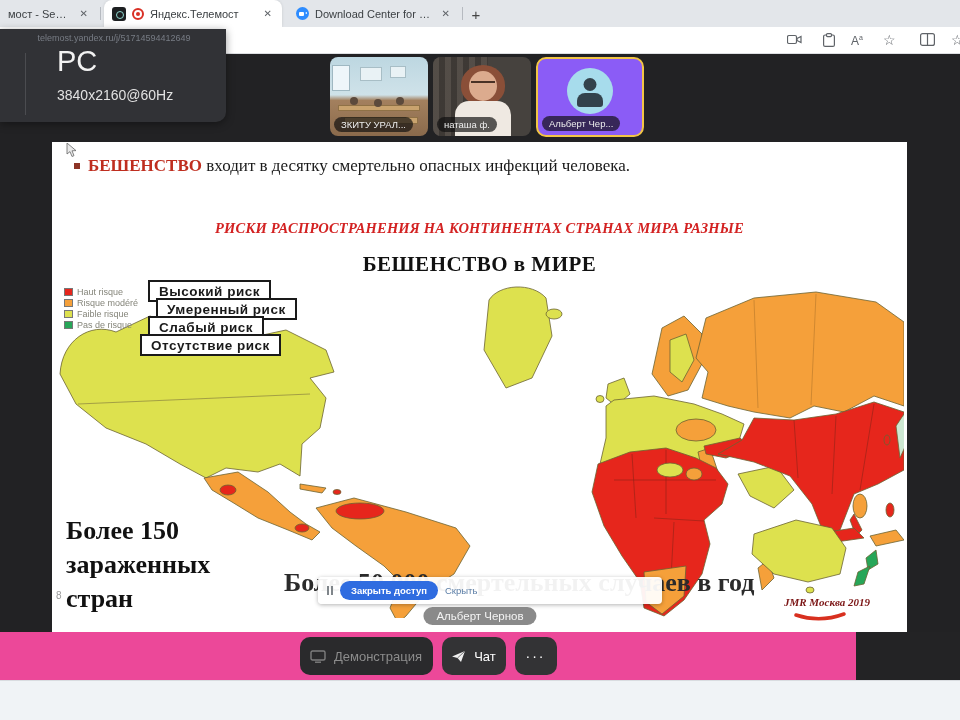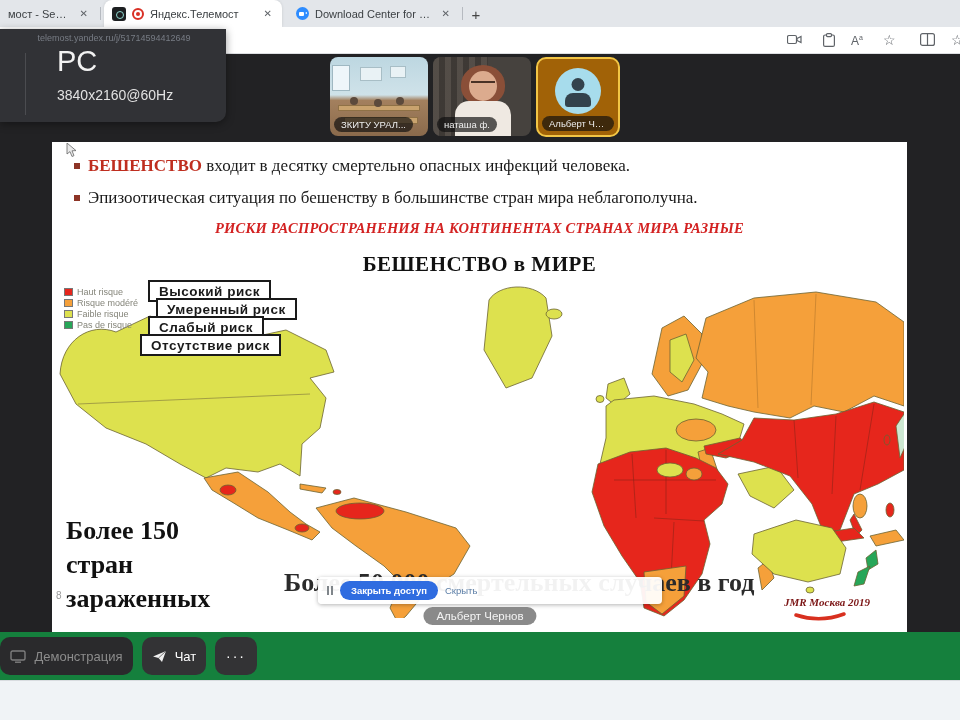--- a/index.html
+++ b/index.html
@@ -54,21 +54,21 @@
   .t1-board2 { position:absolute; left:60px; top:9px; width:16px; height:12px; background:#e9f2f5; border:1px solid #a8bec6; }
   .t1-table { position:absolute; background:#c9a36e; border:1px solid #8f7146; }
   .t1-p { position:absolute; width:8px; height:8px; border-radius:50%; background:#5c4a3c; }
   .tile2 { left:433px; width:98px; background:#46423e; }
   .t2-shelf { position:absolute; left:0; top:0; width:55px; height:79px;
               background:repeating-linear-gradient(90deg,#57504a 0 6px,#3c3733 6px 12px); opacity:.8; }
   .t2-hair { position:absolute; left:28px; top:8px; width:44px; height:40px; border-radius:50% 50% 45% 45%; background:#8a4f38; }
   .t2-face { position:absolute; left:36px; top:14px; width:28px; height:30px; border-radius:50%; background:#dcab8e; }
   .t2-glasses { position:absolute; left:38px; top:24px; width:24px; height:6px; border-top:2px solid #4a3226; }
   .t2-body { position:absolute; left:22px; top:44px; width:56px; height:35px; border-radius:14px 14px 0 0; background:#efe9e2; }
-  .tile3 { left:536px; width:84px; height:80px; border:2.5px solid #f2c545; border-radius:10px; background:#a16207; }
+  .tile3 { left:536px; width:108px; height:80px; border:2.5px solid #f2c545; border-radius:10px; background:#8b5cf6; }
   .t3-avatar { position:absolute; left:50%; top:9px; transform:translateX(-50%); width:46px; height:46px;
                border-radius:50%; background:#a7dcec; }
   .t3-head { position:absolute; left:50%; top:10px; transform:translateX(-50%); width:13px; height:13px; border-radius:50%; background:#33424c; }
   .t3-shoulders { position:absolute; left:50%; top:25px; transform:translateX(-50%); width:26px; height:14px;
                   border-radius:8px 8px 3px 3px; background:#33424c; }
 
   
   .slide { left:52px; top:142px; width:855px; height:490px; background:#fff; z-index:1;
            font-family:"Liberation Serif","DejaVu Serif",serif; color:#1a1a1a; }
   .cursor { position:absolute; left:14px; top:1px; z-index:4; }
@@ -105,22 +105,22 @@
   .notif-pause i { width:2px; height:9px; background:#80868b; }
   .notif-text { font-size:9.3px; color:#5f6368; white-space:nowrap; }
   .notif-btn { background:#2f6ce0; color:#fff; font-size:9.5px; font-weight:bold; padding:4px 11px;
                border-radius:13px; border:none; white-space:nowrap; }
   .notif-link { font-size:9.5px; color:#5a7da6; white-space:nowrap; }
 
   .speaker-pill { left:50%; top:607px; transform:translateX(-50%); background:rgba(125,125,125,.9);
                   color:#f4f4f4; font-size:11.5px; padding:3px 13px; border-radius:11px; z-index:6; white-space:nowrap; }
 
   
-  .controlbar { left:0; top:632px; width:960px; height:48px; background:#15803d;
-                display:flex; align-items:center; gap:9px; z-index:2; }
+  .controlbar { left:0; top:632px; width:856px; height:48px; background:#ec4899;
+                display:flex; align-items:center; justify-content:center; gap:9px; z-index:2; }
   .ctl-btn { height:38px; border-radius:10px; border:none; display:flex; align-items:center;
              justify-content:center; gap:8px; font-size:13px; }
   .ctl-share { width:133px; background:#2a2a2c; color:#8c8c8c; }
   .ctl-chat  { width:64px; background:#333335; color:#fff; }
   .ctl-more  { width:42px; background:#333335; color:#fff; font-size:14px; letter-spacing:2px; }
 
   
   .taskbar { left:0; top:680px; width:960px; height:40px; background:#f0f3f6; border-top:1px solid #d9dce0; z-index:3; }
   .tb-item { position:absolute; top:0; height:40px; display:flex; align-items:center; justify-content:center; }
   .win-logo { width:17px; height:17px; display:grid; grid-template-columns:8px 8px; grid-gap:1px; }
@@ -231,24 +231,20 @@
 </div>
 
 <div class="abs slide">
   <svg class="cursor" width="11" height="15" viewBox="0 0 11 15">
     <path d="M1,0 L1,11 L4,8.6 L6,13.5 L8,12.6 L6,7.8 L10,7.6 Z" fill="#e9e9e9" stroke="#666" stroke-width="0.8"></path>
   </svg>
 
   <div class="bullet-line" style="top:14px;">
     <span class="bullet-sq"></span>
     <span><span class="lead-red">БЕШЕНСТВО</span><span> входит в десятку смертельно опасных инфекций человека.</span></span>
-  </div>
-  <div class="bullet-line" style="top:46px;">
-    <span class="bullet-sq"></span>
-    <span>Эпизоотическая ситуация по бешенству в большинстве стран мира неблагополучна.</span>
   </div>
   <div class="subtitle">РИСКИ РАСПРОСТРАНЕНИЯ НА КОНТИНЕНТАХ СТРАНАХ МИРА РАЗНЫЕ</div>
   <div class="map-title">БЕШЕНСТВО в МИРЕ</div>
 
   <svg class="worldmap" viewBox="0 0 850 340">
     <g stroke="#6b6332" stroke-width="0.8" stroke-linejoin="round">
       <path d="M435,22 C445,6 478,4 492,20 L498,58 L478,100 L452,110 L430,72 Z" fill="#dde14e"></path>
       <path d="M6,96 C8,62 36,44 62,54 L96,38 L148,54 L162,42 L204,58 L232,52 L272,72 L280,94 L256,100 L272,120 L266,150 L248,166 L246,198 L226,186 L204,194 L172,190 L152,200 L126,186 L92,166 L52,150 L22,126 Z" fill="#dde14e"></path>
       <path d="M24,126 L256,116" fill="none" stroke="#8a8340" stroke-width="0.7"></path>
       <path d="M150,200 L184,194 L214,214 L236,234 L252,246 L266,254 L258,262 L234,252 L204,240 L178,224 L158,212 Z" fill="#f5a03a"></path>
@@ -311,22 +307,22 @@
       </div>
   </div>
 
   <div class="rubox" style="left:96px;top:138px;">Высокий риск</div>
   <div class="rubox" style="left:104px;top:156px;">Умеренный риск</div>
   <div class="rubox" style="left:96px;top:174px;">Слабый риск</div>
   <div class="rubox" style="left:88px;top:192px;">Отсутствие риск</div>
 
   <div class="stat-left">
     <div>Более 150</div>
+    <div>зараженных</div>
     <div>стран</div>
-    <div>зараженных</div>
   </div>
   <div class="stat-bottom">Более 50 000 смертельных случаев в год</div>
   <div class="credit">JMR Москва 2019</div>
   <svg class="credit-swoosh" width="52" height="10" viewBox="0 0 52 10">
     <path d="M2,3 Q26,11 50,2" fill="none" stroke="#d8301f" stroke-width="3.5" stroke-linecap="round"></path>
   </svg>
   <div class="page-marker">8</div>
 </div>
 
 <div class="abs notif">

